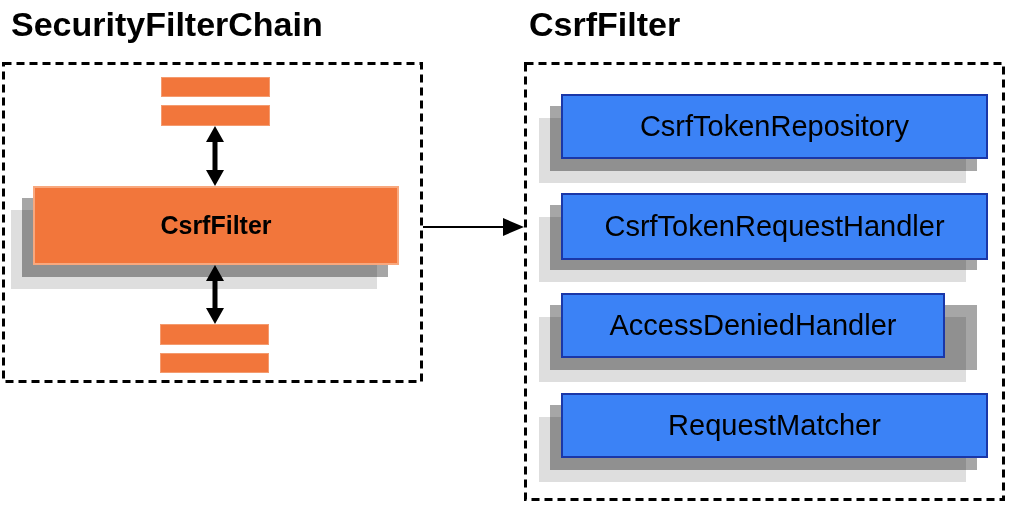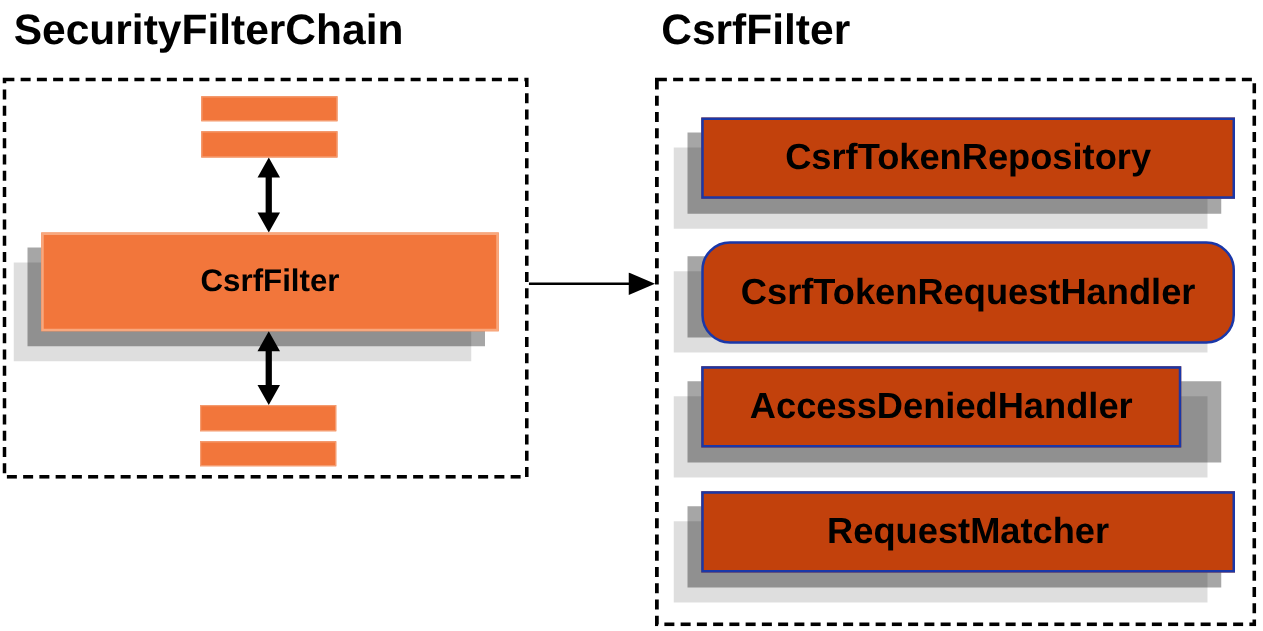--- a/index.html
+++ b/index.html
@@ -17,23 +17,23 @@
   }
   .shadow{position:absolute;}
   .shadow.dark{background:rgba(0,0,0,0.35);}
   .shadow.light{background:rgba(0,0,0,0.13);}
   .orange-box{
     position:absolute;background:#F2763B;border:2px solid #F8A87E;
     box-sizing:border-box;display:flex;align-items:center;justify-content:center;
     font-size:25px;font-weight:bold;color:#000;
   }
   .blue-box{
-    position:absolute;background:#c2410c;border:2px solid #1A37A8;
+    position:absolute;background:#3b82f6;border:2px solid #1A37A8;
     box-sizing:border-box;display:flex;align-items:center;justify-content:center;
-    font-size:29px;font-weight:bold;color:#000;
+    font-size:29px;font-weight:normal;color:#000;
   }
   svg{position:absolute;display:block;}
 </style>
 </head>
 <body>
 
 <div class="canvas">
 
   <div class="title" style="left:11px;top:6px;">SecurityFilterChain</div>
   <div class="title" style="left:529px;top:6px;">CsrfFilter</div>
@@ -77,21 +77,21 @@
   </svg>
 
   <div class="shadow light" style="left:539px;top:118px;width:427px;height:65px;"></div>
   <div class="shadow dark" style="left:550px;top:106px;width:427px;height:65px;"></div>
   <div class="blue-box" style="left:561px;top:94px;width:427px;height:65px;">
     <span>CsrfTokenRepository</span>
   </div>
 
   <div class="shadow light" style="left:539px;top:217px;width:427px;height:65px;"></div>
   <div class="shadow dark" style="left:550px;top:205px;width:427px;height:65px;"></div>
-  <div class="blue-box" style="left:561px;top:193px;width:427px;height:82px;border-radius:23px;">
+  <div class="blue-box" style="left:561px;top:193px;width:427px;height:67px;">
     <span>CsrfTokenRequestHandler</span>
   </div>
 
   <div class="shadow light" style="left:539px;top:317px;width:427px;height:65px;"></div>
   <div class="shadow dark" style="left:550px;top:305px;width:427px;height:65px;"></div>
   <div class="blue-box" style="left:561px;top:293px;width:384px;height:65px;">
     <span>AccessDeniedHandler</span>
   </div>
 
   <div class="shadow light" style="left:539px;top:417px;width:427px;height:65px;"></div>

